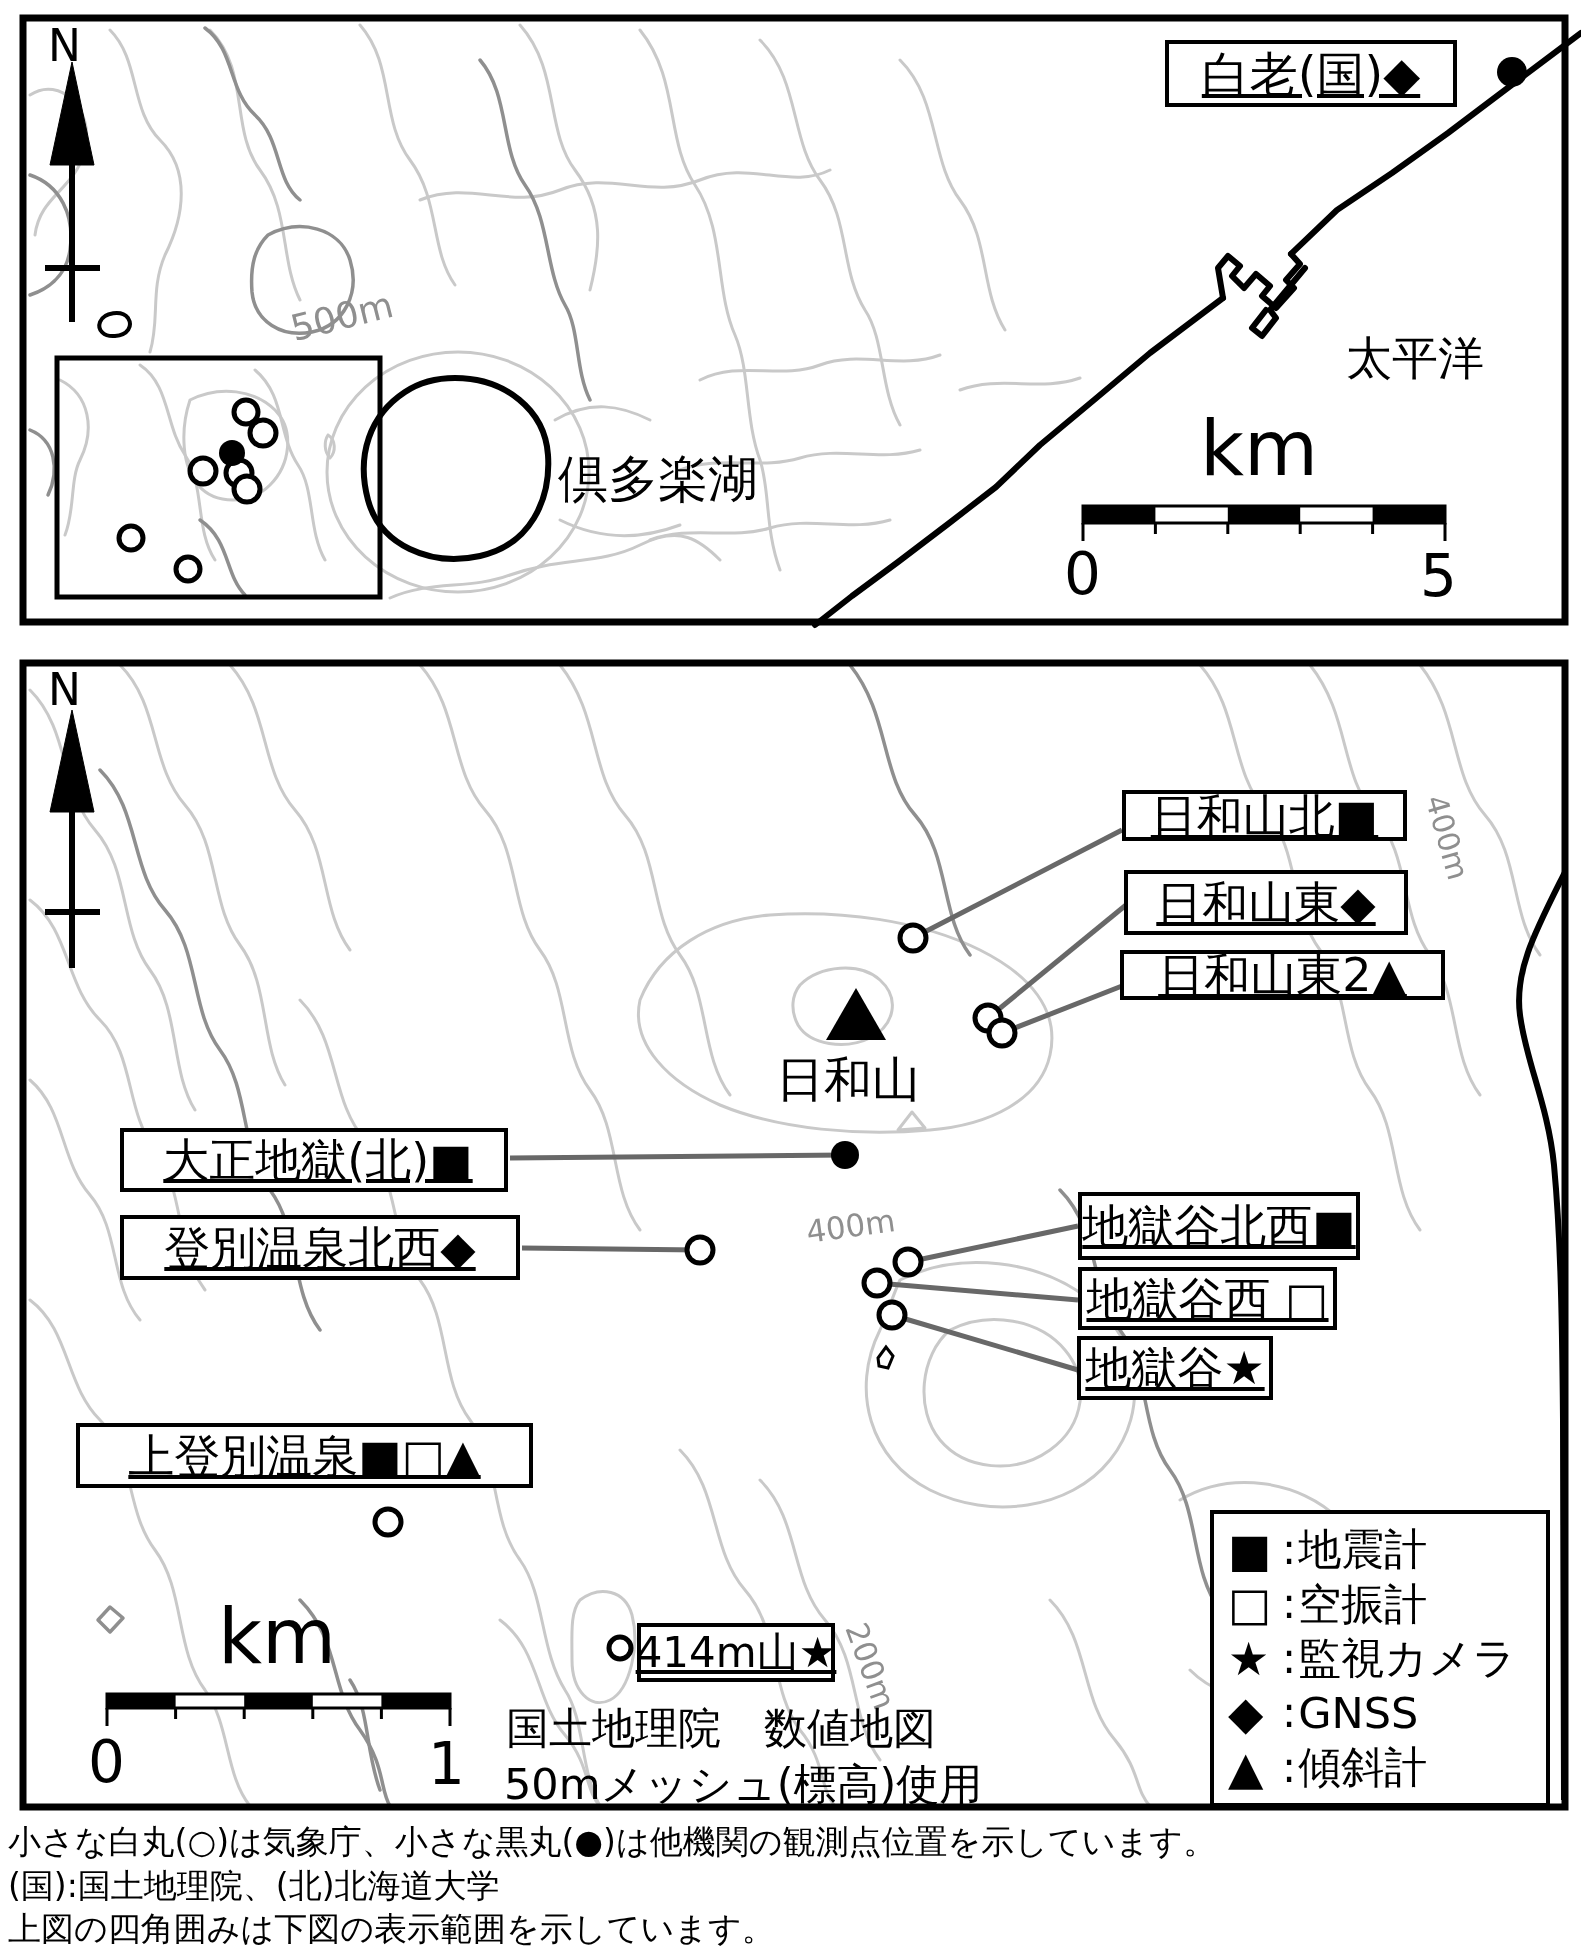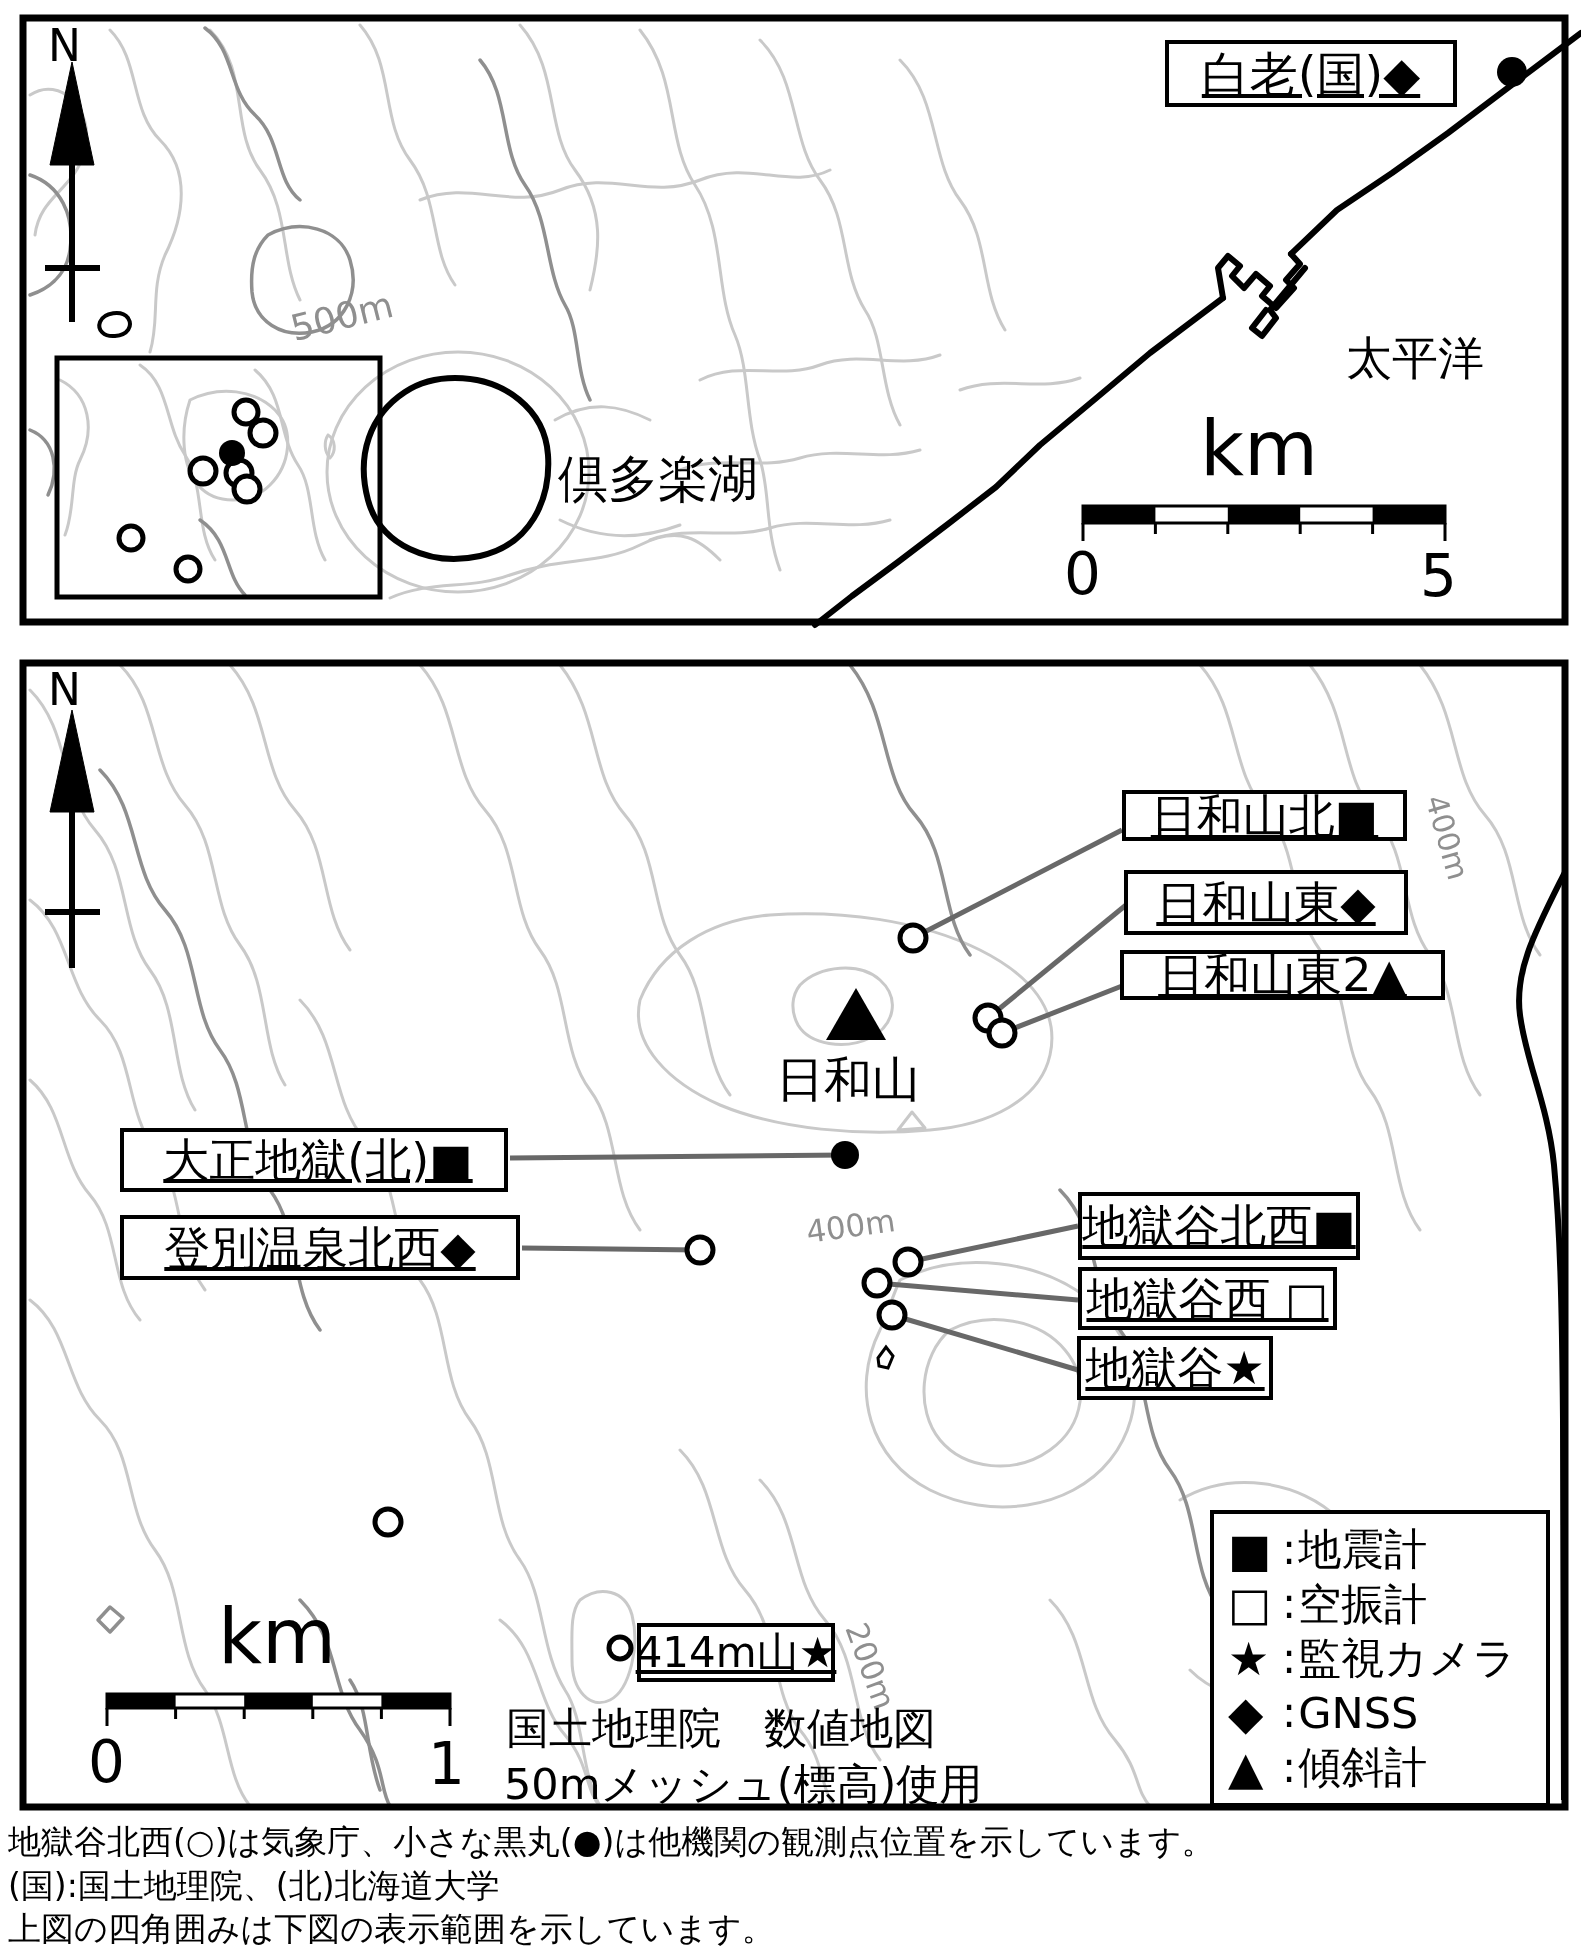--- a/index.html
+++ b/index.html
@@ -233,20 +233,23 @@
   </div>
   <div class="label-box" style="left:1078px;top:1192px;width:282px;height:68px;">
     <span>地獄谷北西■</span>
   </div>
   <div class="label-box" style="left:1078px;top:1267px;width:259px;height:63px;">
     <span>地獄谷西 □</span>
   </div>
   <div class="label-box" style="left:1077px;top:1336px;width:196px;height:64px;">
     <span>地獄谷★</span>
   </div>
+  <div class="label-box" style="left:76px;top:1423px;width:457px;height:65px;">
+    <span>上登別温泉■□▲</span>
+  </div>
   <div class="label-box" style="left:637px;top:1623px;width:198px;height:59px;font-size:42px;">
     <span>414m山★</span>
   </div>
 
   <div class="legend-box">
     <div class="legend-row">
       <span class="legend-sym">■</span>
         <span class="legend-sep">:</span>
         <span class="legend-name">地震計</span>
     </div>
@@ -273,18 +276,18 @@
   </div>
 
   <div class="abs" style="left:218px;top:1592px;font-size:76px;">km</div>
   <div class="abs" style="left:88px;top:1728px;font-size:58px;">0</div>
   <div class="abs" style="left:428px;top:1730px;font-size:58px;">1</div>
 
   <div class="abs" style="left:506px;top:1700px;font-size:43px;">国土地理院　数値地図</div>
   <div class="abs" style="left:504px;top:1756px;font-size:43px;">50mメッシュ(標高)使用</div>
 
   <div class="abs" style="left:8px;top:1820px;">
-    <div class="footnote">地獄谷北西(○)は気象庁、小さな黒丸(●)は他機関の観測点位置を示しています。</div>
+    <div class="footnote">小さな白丸(○)は気象庁、小さな黒丸(●)は他機関の観測点位置を示しています。</div>
     <div class="footnote">(国):国土地理院、(北)北海道大学</div>
     <div class="footnote">上図の四角囲みは下図の表示範囲を示しています。</div>
   </div>
 
 </div>
 
 </body></html>

